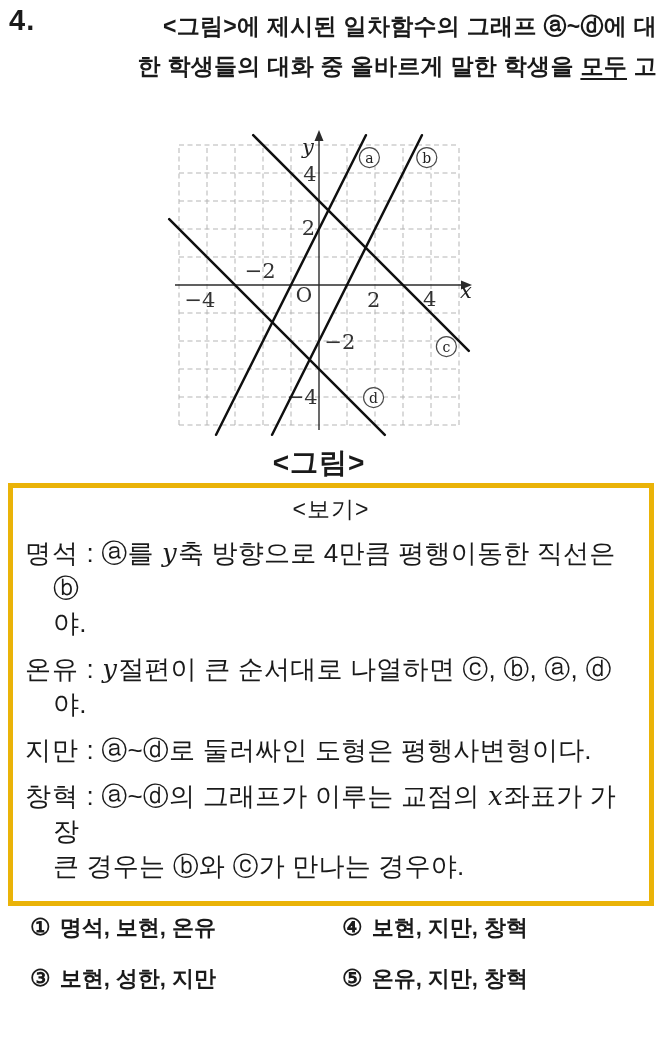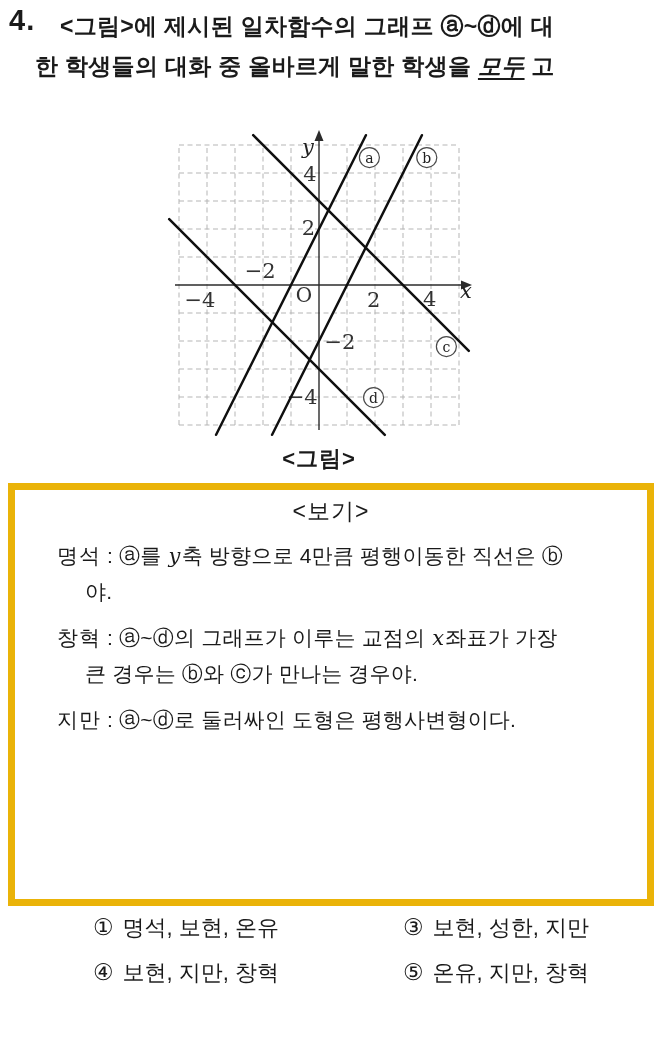--- a/index.html
+++ b/index.html
@@ -10,59 +10,59 @@
   }
   
   .q-num{
     position:absolute;left:9px;top:4px;
     font-size:29px;font-weight:700;letter-spacing:1px;
   }
   .q-text{
     position:absolute;left:35px;top:6px;width:622px;
     font-size:23px;font-weight:700;line-height:40px;letter-spacing:.3px;
   }
-  .q-line{white-space:nowrap;}
+  .q-line{white-space:nowrap;text-align:right;}
   .q-line.first{padding-left:25px;}
-  .ul{text-decoration:underline;text-underline-offset:4px;text-decoration-thickness:2px;font-style:italic;}
+  .ul{text-decoration:underline;text-underline-offset:4px;text-decoration-thickness:2px;}
   
   .mv{font-family:"DejaVu Serif", serif;font-style:italic;font-weight:inherit;padding:0 1px;}
   
   .graph-svg{position:absolute;left:159px;top:123px;width:320px;height:320px;}
   .grid{stroke:#b5b5b5;stroke-width:1;stroke-dasharray:5 3.5;fill:none;}
   .axis{stroke:#2b2b2b;stroke-width:1.4;}
   .axis-arrow{fill:#2b2b2b;stroke:none;}
   .fn{stroke:#101010;stroke-width:2.5;stroke-linecap:round;}
   .tick{font-family:"DejaVu Serif", serif;font-size:21px;fill:#333;}
   .axvar{font-family:"DejaVu Serif", serif;font-style:italic;font-size:21px;fill:#222;}
   .origin{font-family:"DejaVu Serif", serif;font-size:20px;fill:#333;}
   .circ circle{fill:#ffffff;fill-opacity:.88;stroke:#4a4a4a;stroke-width:1.2;}
   .circ text{font-family:"DejaVu Serif", serif;font-size:14px;fill:#222;}
   .fig-caption{
     position:absolute;left:159px;top:444px;width:320px;
-    text-align:center;font-size:22px;font-weight:600;letter-spacing:1px;
+    text-align:center;font-size:28px;font-weight:600;letter-spacing:1px;
   }
   
   .exhibit{
     position:absolute;left:8px;top:483px;width:646px;height:423px;
-    box-sizing:border-box;border:7px solid #eab308;
+    box-sizing:border-box;border:5px solid #eab308;
     padding:5px 12px 10px 12px;
   }
   .exhibit-title{
     text-align:center;font-size:23px;font-weight:500;line-height:32px;letter-spacing:1px;
   }
   .statement{
-    font-size:21px;font-weight:500;line-height:35px;margin-top:11px;
-    padding-left:28px;text-indent:-28px;letter-spacing:.2px;margin-left:30px;
+    font-size:26px;font-weight:500;line-height:35px;margin-top:11px;
+    padding-left:28px;text-indent:-28px;letter-spacing:.2px;
   }
   .speaker{letter-spacing:1px;}
   
   .choices{
     position:absolute;left:30px;top:912px;width:620px;
-    display:grid;grid-template-columns:312px 1fr;row-gap:14px;
-    font-size:22px;font-weight:400;line-height:31px;text-align:center;
+    display:grid;grid-template-columns:312px 1fr;row-gap:20px;
+    font-size:22px;font-weight:700;line-height:31px;
   }
   .choice{white-space:nowrap;}
   .choice .marker{font-size:23px;margin-right:9px;}
 </style>
 </head>
 <body>
 
 <div class="q-num">4.</div>
 <div class="q-text" id="question-lines">
     <div class="q-line first">&lt;그림&gt;에 제시된 일차함수의 그래프 ⓐ~ⓓ에 대</div>
@@ -125,23 +125,24 @@
       <circle cx="214.6" cy="274.56" r="10"></circle>
       <text x="214.6" y="279.56" text-anchor="middle">d</text>
     </g>
   </svg>
 <div class="fig-caption">&lt;그림&gt;</div>
 
 <div class="exhibit">
   <div class="exhibit-title">&lt;보기&gt;</div>
   <div id="statement-list">
       <div class="statement"><span class="speaker">명석</span> : ⓐ를 <i class="mv">y</i>축 방향으로 4만큼 평행이동한 직선은 ⓑ<br>야.</div>
+      <div class="statement"><span class="speaker">온유</span> : <i class="mv">y</i>절편이 큰 순서대로 나열하면 ⓒ, ⓑ, ⓐ, ⓓ야.</div>
+      <div class="statement"><span class="speaker">지만</span> : ⓐ~ⓓ로 둘러싸인 도형은 평행사변형이다.</div>
       <div class="statement"><span class="speaker">창혁</span> : ⓐ~ⓓ의 그래프가 이루는 교점의 <i class="mv">x</i>좌표가 가장<br>큰 경우는 ⓑ와 ⓒ가 만나는 경우야.</div>
-      <div class="statement"><span class="speaker">지만</span> : ⓐ~ⓓ로 둘러싸인 도형은 평행사변형이다.</div>
     </div>
 </div>
 
 <div class="choices" id="choice-list">
     <div class="choice"><span class="marker">①</span><span>명석, 보현, 온유</span></div>
+    <div class="choice"><span class="marker">④</span><span>보현, 지만, 창혁</span></div>
     <div class="choice"><span class="marker">③</span><span>보현, 성한, 지만</span></div>
-    <div class="choice"><span class="marker">④</span><span>보현, 지만, 창혁</span></div>
     <div class="choice"><span class="marker">⑤</span><span>온유, 지만, 창혁</span></div>
   </div>
 
 </body></html>

